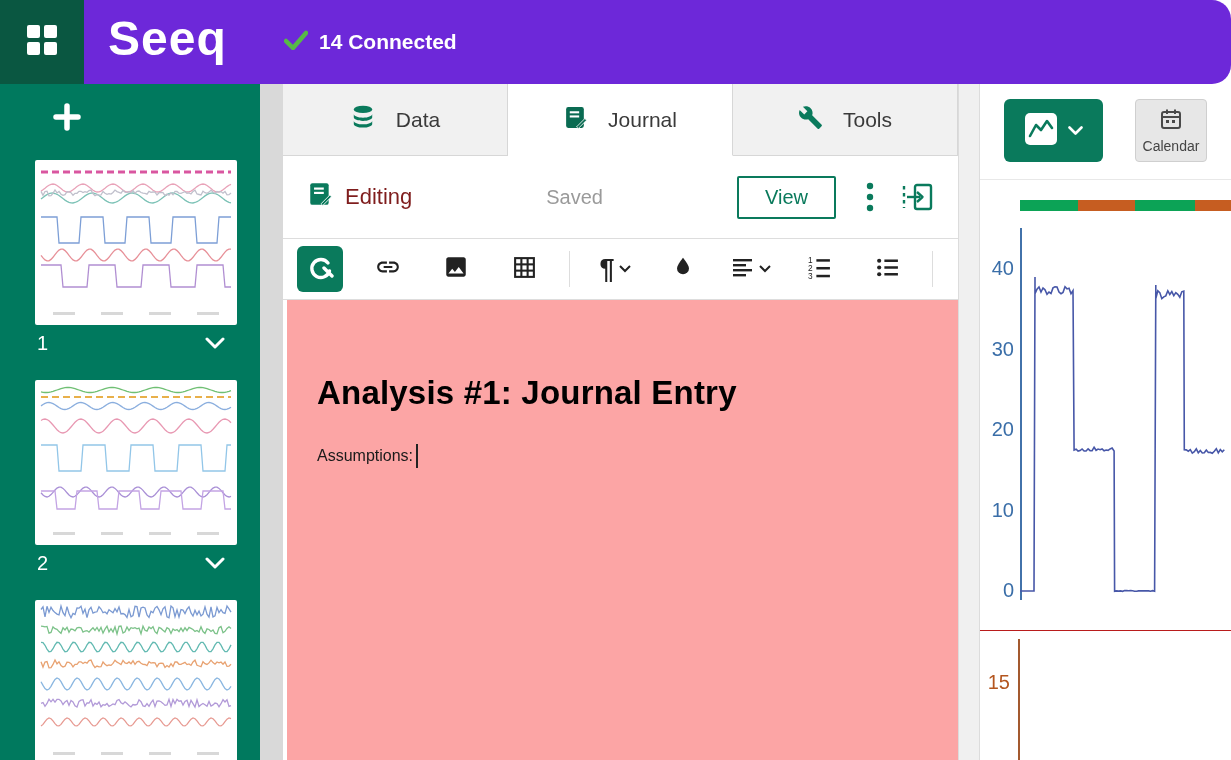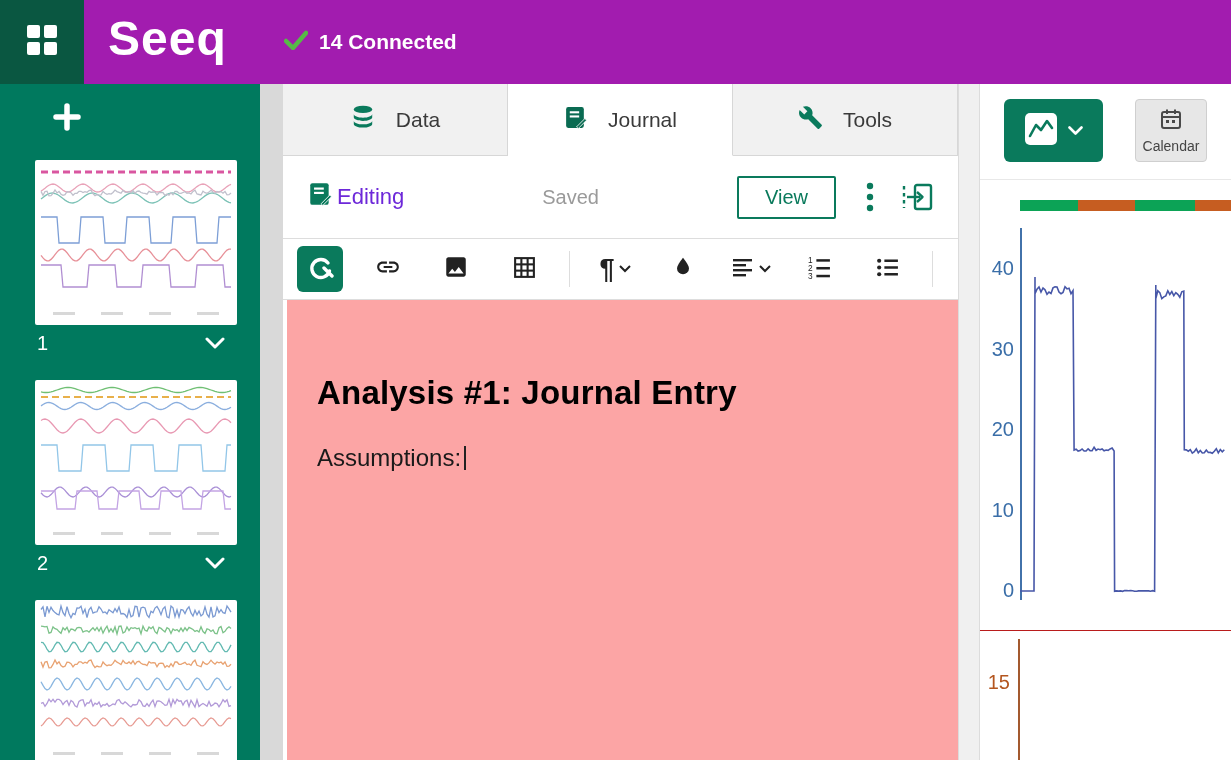--- a/index.html
+++ b/index.html
@@ -1,56 +1,56 @@
 <!DOCTYPE html>
 <html><head>
 <meta charset="utf-8">
 <style>
   * { margin:0; padding:0; box-sizing:border-box; }
   body { background:#fff; font-family:"Liberation Sans", sans-serif; }
   .app { position:relative; width:1231px; height:760px; overflow:hidden; background:#fff; }
 
   
-  .topbar { position:absolute; left:0; top:0; width:1231px; height:84px; background:#a21caf; }
+  .topbar { position:absolute; left:0; top:0; width:1231px; height:84px; background:#6d28d9;border-radius:19px; }
   .app-grid { position:absolute; left:0; top:0; width:84px; height:84px; background:#0a5741; display:flex; align-items:center; justify-content:center; cursor:pointer; }
   .logo { position:absolute; left:108px; top:11px; color:#fff; font-size:48px; font-weight:700; letter-spacing:1px; }
   .conn { position:absolute; left:284px; top:0; height:84px; display:flex; align-items:center; gap:11px; color:#fff; font-size:21px; font-weight:700; }
 
   
   .sidebar { position:absolute; left:0; top:84px; width:260px; height:676px; background:#00795e; overflow:hidden; }
   .add-btn { position:absolute; left:50px; top:18px; width:34px; height:34px; display:flex; align-items:center; justify-content:center; cursor:pointer; }
   .thumb-group { position:absolute; left:35px; width:202px; }
   .thumb-card { width:202px; height:165px; background:#fff; border-radius:2px; overflow:hidden; cursor:pointer; }
   .thumb-label { display:flex; align-items:center; justify-content:space-between; height:36px; color:#fff; font-size:20px; padding:0 12px 0 2px; }
 
   .gutter { position:absolute; left:260px; top:84px; width:23px; height:676px; background:#d9d9d9; }
 
   
   .main { position:absolute; left:283px; top:84px; width:675px; height:676px; background:#fff; }
   .tabs { position:absolute; left:0; top:0; width:675px; height:72px; display:flex; }
   .tab { flex:1; display:flex; align-items:center; justify-content:center; gap:20px; background:#f1f1f1; border-right:1px solid #d7d7d7; border-bottom:1px solid #d7d7d7; font-size:21px; color:#3a3a3a; cursor:pointer; }
   .tab.active { background:#fff; border-bottom:1px solid #fff; }
 
   .journal-header { position:absolute; left:0; top:72px; width:675px; height:82px; display:flex; align-items:center; padding:0 24px; }
-  .mode { display:flex; align-items:center; gap:4px; color:#6d28d9; font-size:22px; }
+  .mode { display:flex; align-items:center; gap:12px; color:#7f1d1d; font-size:22px; }
   .spacer { flex:1; }
   .saved { color:#9a9a9a; font-size:20px; }
   .view-btn { background:#fff; border:2px solid #0a7a5c; color:#0a7a5c; font-size:20px; padding:8px 26px; border-radius:2px; cursor:pointer; font-family:"Liberation Sans",sans-serif; }
   .kebab { margin-left:30px; cursor:pointer; display:flex; align-items:center; }
   .panel-toggle { margin-left:26px; cursor:pointer; display:flex; align-items:center; }
 
   .toolbar { position:absolute; left:0; top:154px; width:675px; height:62px; border-top:1px solid #ddd; border-bottom:1px solid #ddd; display:flex; align-items:center; padding:0 14px; gap:22px; }
   .tb-btn { width:46px; height:46px; display:flex; align-items:center; justify-content:center; border-radius:6px; cursor:pointer; flex:0 0 auto; }
   .tb-btn.active { background:#0a7a5c; }
   .tb-divider { width:1px; height:36px; background:#ddd; flex:0 0 auto; }
   .para-glyph { font-size:27px; color:#222; font-weight:700; line-height:1; }
 
   .content { position:absolute; left:4px; top:216px; width:675px; height:460px; background:#fca5a5; padding:74px 30px 0; cursor:text; }
   .content h1 { font-size:33px; font-weight:800; color:#000; margin-bottom:32px; letter-spacing:0.2px; }
-  .body-line { display:flex; align-items:center; font-size:24px; color:#1a1a1a;margin-top:8px; }
+  .body-line { display:flex; align-items:center; font-size:16px; color:#1a1a1a;margin-top:8px; }
   .caret { display:inline-block; width:2px; height:24px; background:#222; margin-left:3px; animation:blink 1s step-end infinite; }
   @keyframes blink { 50% { opacity:0; } }
 
   .scroll-strip { position:absolute; left:958px; top:84px; width:22px; height:676px; background:#f0f0f0; border-left:1px solid #dcdcdc; border-right:1px solid #dcdcdc; }
 
   
   .right { position:absolute; left:980px; top:84px; width:292px; height:676px; background:#fff; }
   .rp-header { position:absolute; left:0; top:0; width:251px; height:96px; border-bottom:1px solid #e8e8e8; }
   .trend-btn { position:absolute; left:24px; top:15px; width:99px; height:63px; background:#0a7a5c; border-radius:6px; display:flex; align-items:center; justify-content:center; gap:10px; cursor:pointer; }
   .cal-btn { position:absolute; left:155px; top:15px; width:72px; height:63px; background:#e7e7e7; border:1px solid #cfcfcf; border-radius:4px; display:flex; flex-direction:column; align-items:center; justify-content:center; gap:3px; cursor:pointer; }

